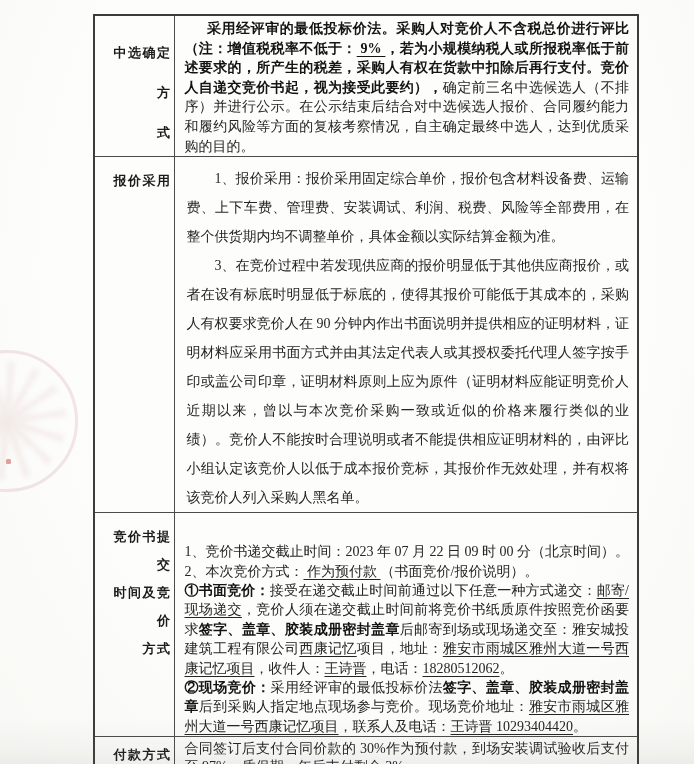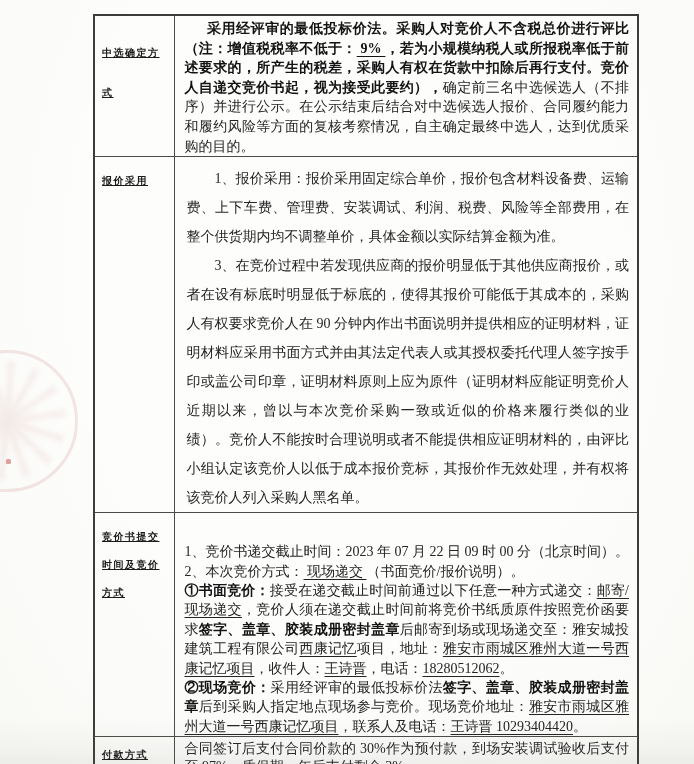--- a/index.html
+++ b/index.html
@@ -42,23 +42,23 @@
     position:absolute;left:93px;top:14px;width:546px;
     border-collapse:collapse;table-layout:fixed;
     border:2px solid #3c3c38;
   }
   table.doc th,table.doc td{
     border:1.5px solid #4b4b47;
     vertical-align:top;padding:0;font-weight:normal;
   }
   col.c-h{width:80px;}
   .hcell{
-    white-space:pre-line;text-align:left;
-    font-weight:bold;font-size:10px;color:#1b1b1b;
-    letter-spacing:1.5px;padding-left:7px;padding-right:2px;text-decoration:underline;
+    white-space:pre-line;text-align:right;
+    font-weight:bold;font-size:13px;color:#1b1b1b;
+    letter-spacing:1.5px;padding-left:7px;padding-right:2px;
   }
   .r1 .hcell{padding-top:17px;line-height:40px;}
   .r2 .hcell{padding-top:14px;line-height:20px;}
   .r3 .hcell{padding-top:10px;line-height:28px;}
   .r4 .hcell{padding-top:9px;line-height:18px;}
   .ccell{
     font-size:14px;color:#242424;
     text-align:justify;
     padding:0 8px 0 10px;
   }
@@ -117,21 +117,21 @@
       </tr>
       <tr class="r3">
         <th>
           <div class="hcell">竞价书提交
 时间及竞价
 方式</div>
         </th>
         <td>
           <div class="ccell">
               <p class="para"><span>1、竞价书递交截止时间：2023 年 07 月 22 日 09 时 00 分（北京时间）。</span></p>
-              <p class="para"><span>2、本次竞价方式：</span><span class="u"> 现场递交 </span><span>（书面竞价/报价说明）。</span></p>
+              <p class="para"><span>2、本次竞价方式：</span><span class="u"> 作为预付款 </span><span>（书面竞价/报价说明）。</span></p>
               <p class="para"><span class="b">①书面竞价：</span><span>接受在递交截止时间前通过以下任意一种方式递交：</span><span class="u">邮寄/现场递交</span><span>，竞价人须在递交截止时间前将竞价书纸质原件按照竞价函要求</span><span class="b">签字、盖章、胶装成册密封盖章</span><span>后邮寄到场或现场递交至：雅安城投建筑工程有限公司</span><span class="u">西康记忆</span><span>项目，地址：</span><span class="u">雅安市雨城区雅州大道一号西康记忆项目</span><span>，收件人：</span><span class="u">王诗晋</span><span>，电话：</span><span class="u">18280512062</span><span>。</span></p>
               <p class="para"><span class="b">②现场竞价：</span><span>采用经评审的最低投标价法</span><span class="b">签字、盖章、胶装成册密封盖章</span><span>后到采购人指定地点现场参与竞价。现场竞价地址：</span><span class="u">雅安市雨城区雅州大道一号西康记忆项目</span><span>，联系人及电话：</span><span class="u">王诗晋 10293404420</span><span>。</span></p>
             </div>
         </td>
       </tr>
       <tr class="r4">
         <th>
           <div class="hcell">付款方式</div>
         </th>
         <td>

